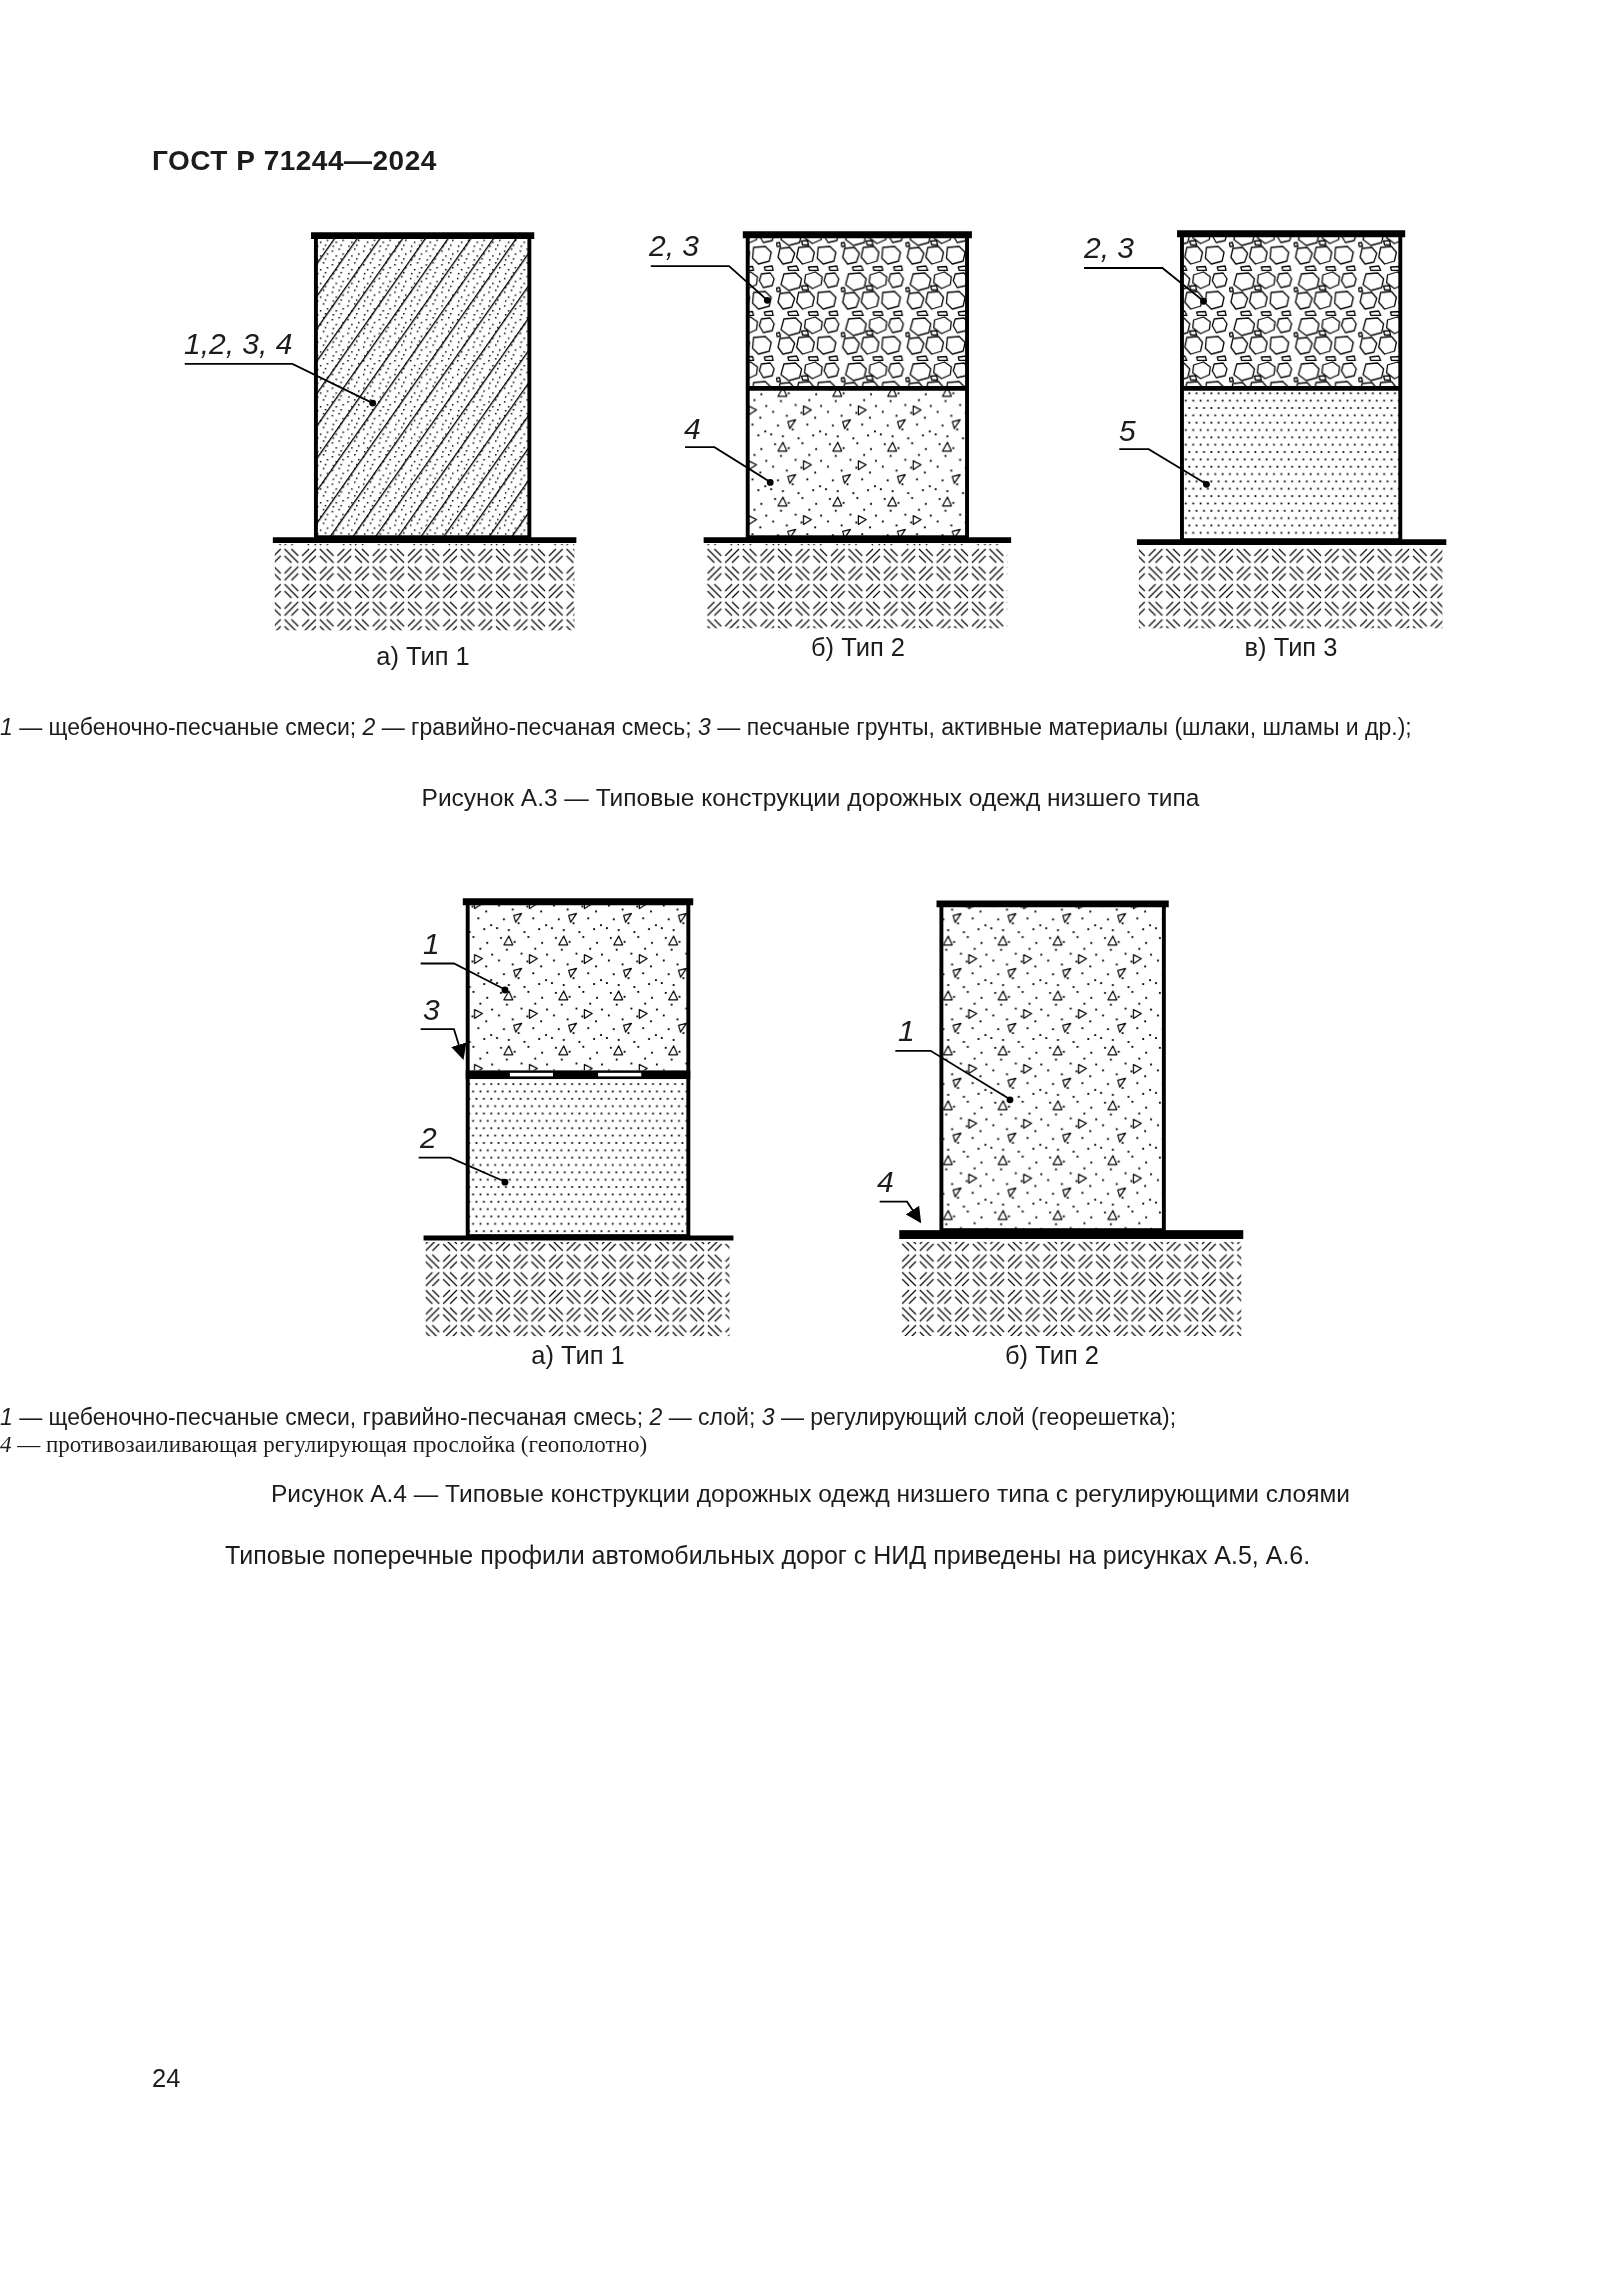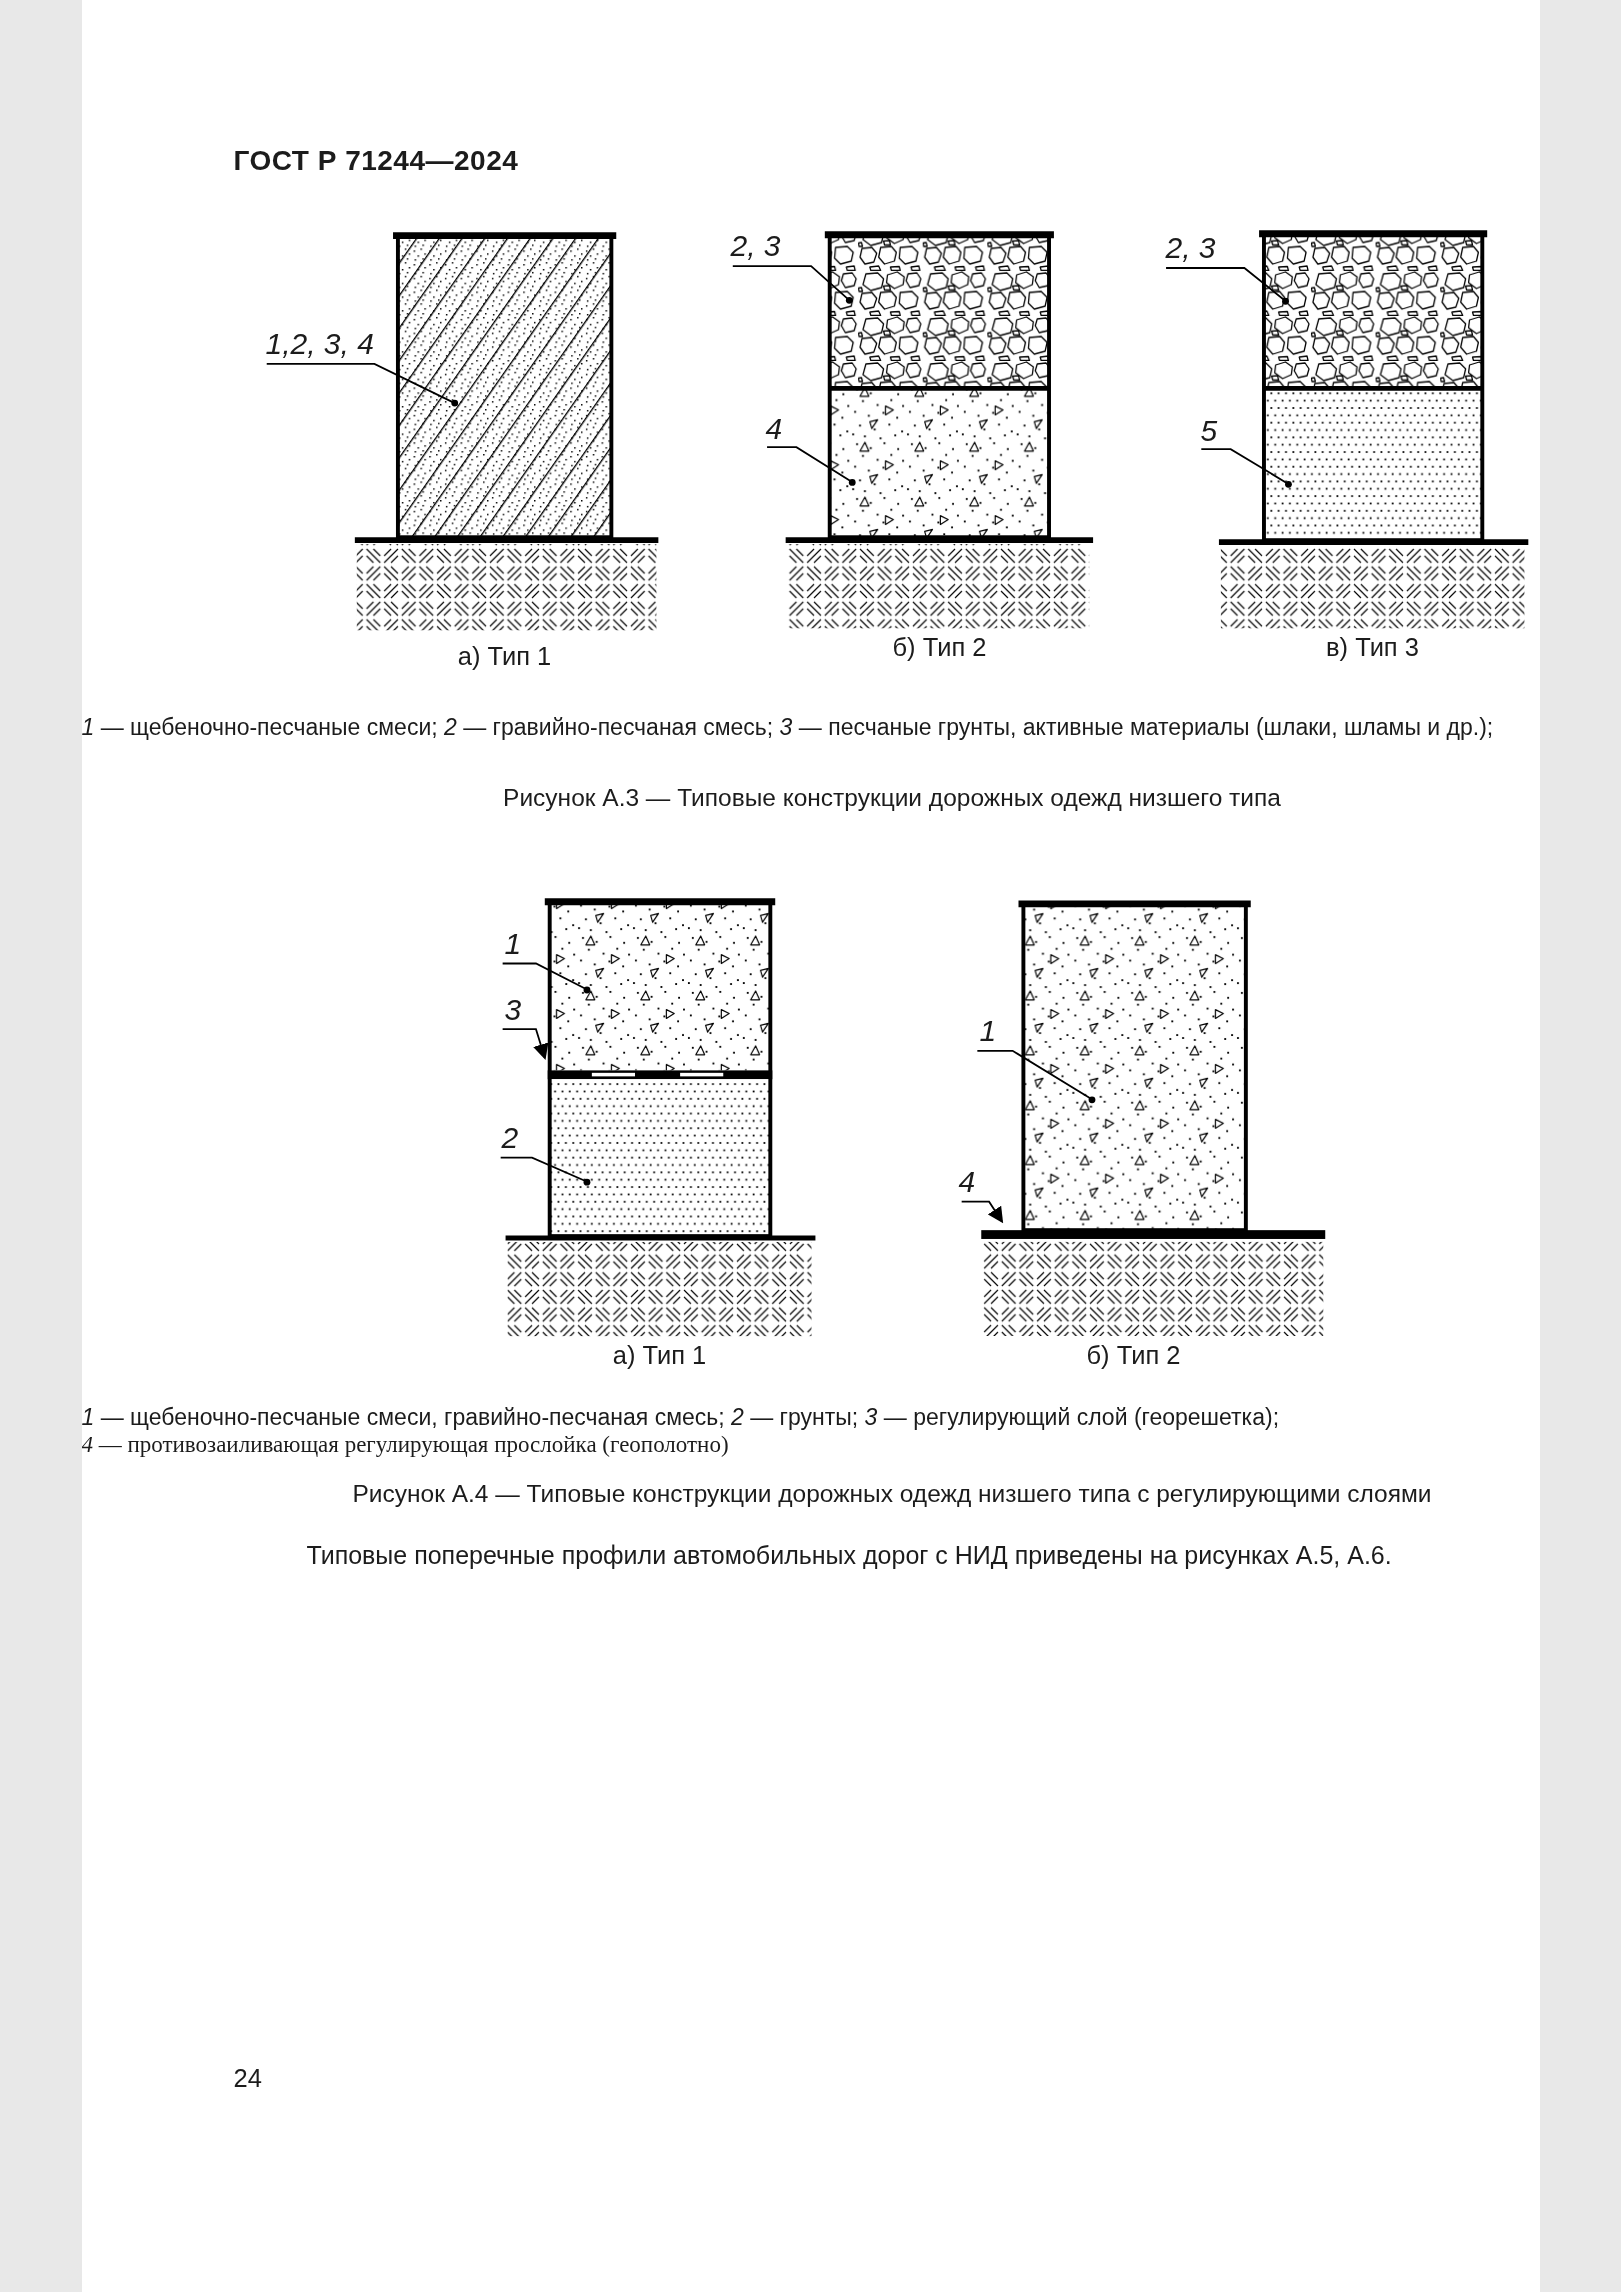--- a/index.html
+++ b/index.html
@@ -1,18 +1,18 @@
 <!DOCTYPE html>
 <html><head>
 <meta charset="utf-8">
 <style>
   html,body{margin:0;padding:0;background:#e8e8e8;}
   .page{
     position:relative;
-    width:1458px;height:2293px;
+    width:1621px;height:2293px;
     margin:0 auto;
     background:#ffffff;
     font-family:"Liberation Sans", sans-serif;
     color:#1c1c1c;
     overflow:hidden;
   }
   .abs{position:absolute;}
   .hdr{font-size:28px;font-weight:bold;letter-spacing:0.5px;}
   .lbl{font-size:30px;font-style:italic;white-space:nowrap;}
   .cap{font-size:25.5px;white-space:nowrap;transform:translateX(-50%);text-align:center;}
@@ -190,21 +190,21 @@
     <rect x="917" y="1255" width="351" height="9" fill="#000"></rect>
     <rect x="919" y="1267" width="347" height="96" fill="url(#pGround)"></rect>
     <polyline points="913,1072 949,1072 1029,1121" fill="none" stroke="#000" stroke-width="1.8"></polyline>
     <circle cx="1030" cy="1122" r="3.5" fill="#000"></circle>
     <polyline points="897,1226 925,1226 938,1246" fill="none" stroke="#000" stroke-width="1.8" marker-end="url(#mArrow)"></polyline>
   </svg>
   <span class="abs lbl" style="left:898px;top:1014px;">1</span>
   <span class="abs lbl" style="left:877px;top:1165px;">4</span>
   <span class="abs cap" style="left:1052px;top:1341px;">б) Тип 2</span>
 
-  <div class="abs legend" style="top:1404px;"><span class="ln">1</span><span> — щебеночно-песчаные смеси, гравийно-песчаная смесь; </span><span class="ln">2</span><span> — грунты; </span><span class="ln">3</span><span> — регулирующий слой (георешетка);</span></div>
+  <div class="abs legend" style="top:1404px;"><span class="ln">1</span><span> — щебеночно-песчаные смеси, гравийно-песчаная смесь; </span><span class="ln">2</span><span> — слой; </span><span class="ln">3</span><span> — регулирующий слой (георешетка);</span></div>
   <div class="abs legend" style="top:1432px;font-family:Liberation Serif, serif;"><span class="ln">4</span><span> — противозаиливающая регулирующая прослойка (геополотно)</span></div>
   <div class="abs figcap" style="top:1480px;">Рисунок А.4 — Типовые конструкции дорожных одежд низшего типа с регулирующими слоями</div>
 
   <div class="abs bodytext" style="left:225px;top:1541px;">Типовые поперечные профили автомобильных дорог с НИД приведены на рисунках А.5, А.6.</div>
 
   <div class="abs pagenum" style="left:152px;top:2064px;text-align:right;">24</div>
 
 </div>
 
 

